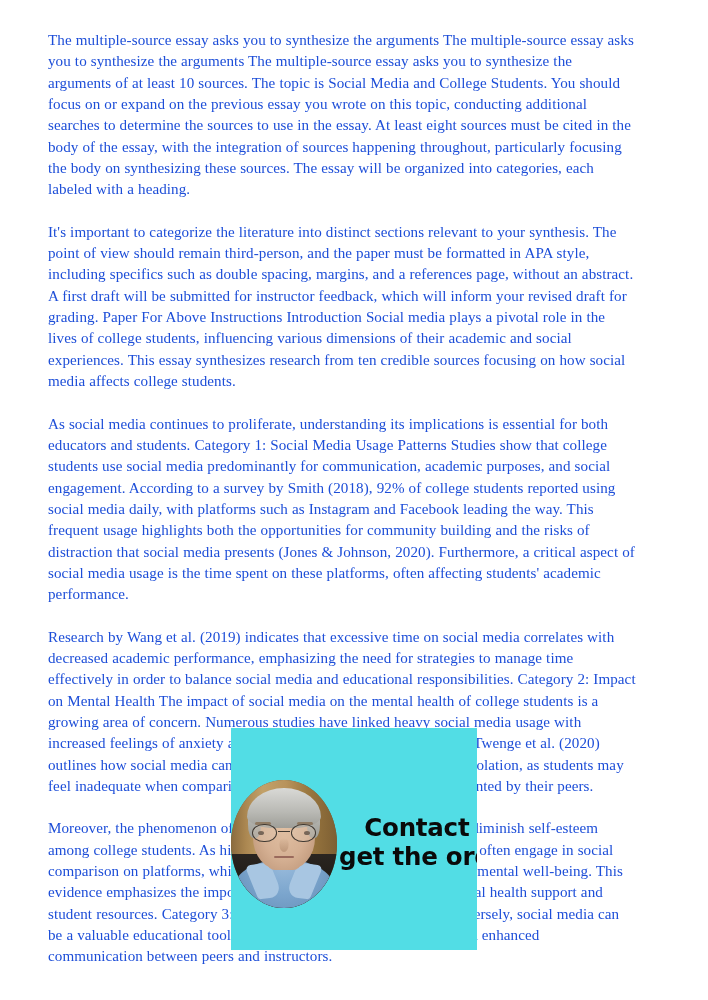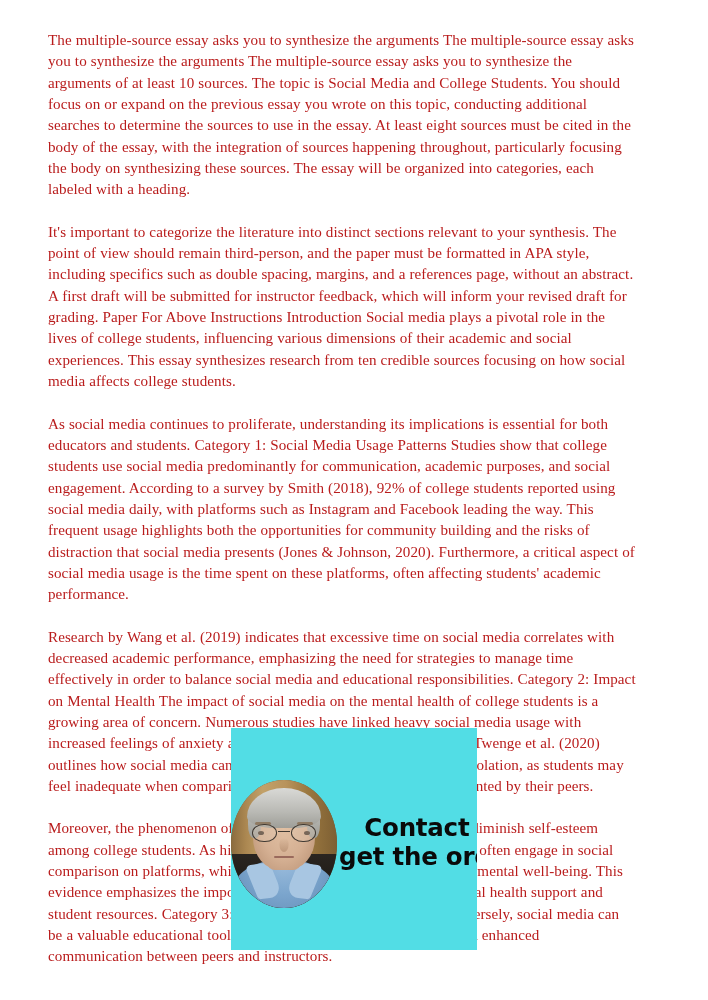--- a/index.html
+++ b/index.html
@@ -22,21 +22,21 @@
     height: 1000px;
     background: #ffffff;
     overflow: hidden;
   }
 
   #doc-body {
     position: absolute;
     left: 48px;
     top: 30px;
     width: 588px;
-    color: #b91c1c;
+    color: #1d4ed8;
     font-family: "Liberation Serif", "DejaVu Serif", serif;
     font-size: 15.1px;
     line-height: 21.35px;
     text-align: left;
     letter-spacing: 0.005em;
   }
 
   .para {
     margin: 0 0 21px 0;
     padding: 0;

